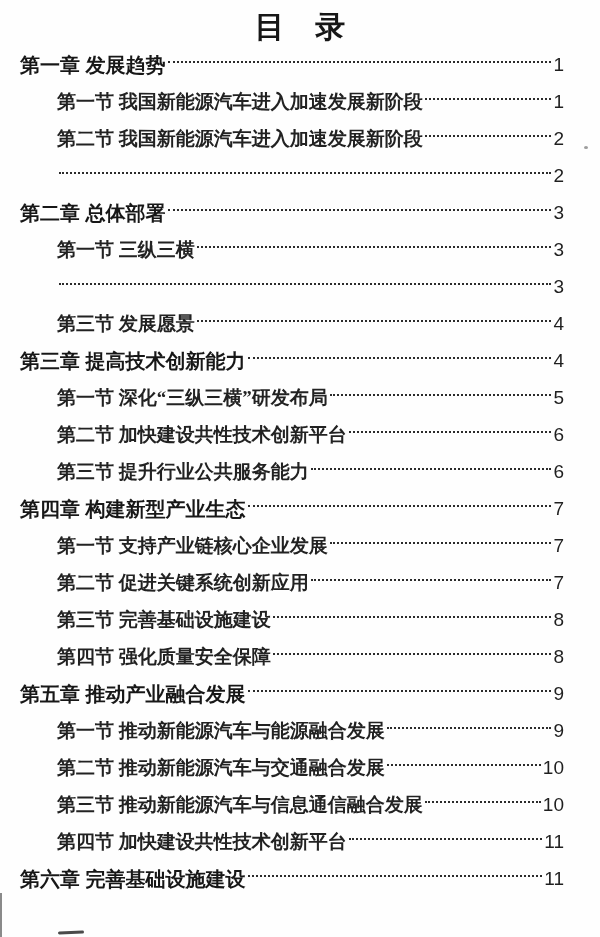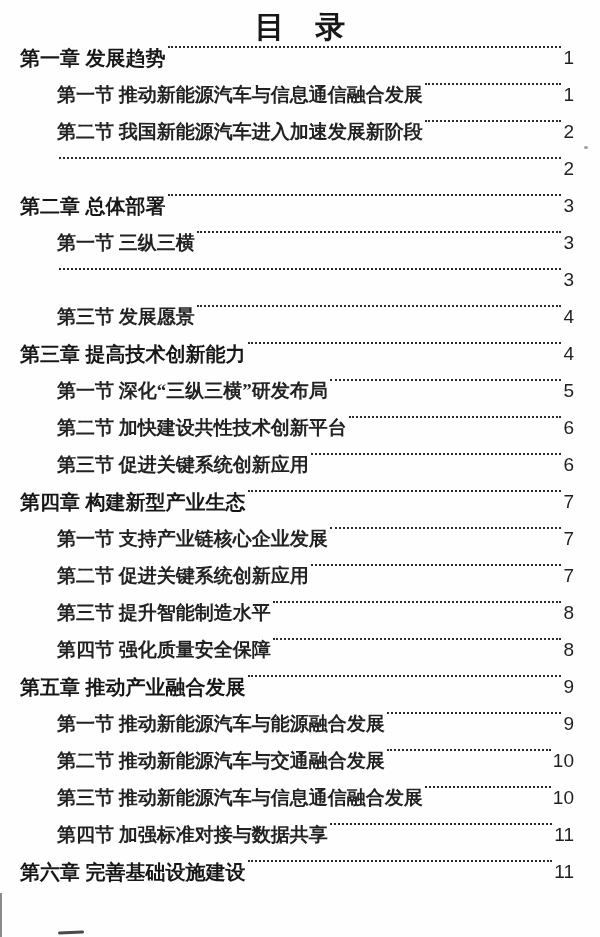--- a/index.html
+++ b/index.html
@@ -21,23 +21,23 @@
     font-size: 30px;
     line-height: 36px;
     font-weight: 700;
     word-spacing: 22px;
     color: #171717;
     font-family: "Liberation Sans", sans-serif;
   }
   .toc { padding-top: 1px; }
   .toc-row {
     display: flex;
-    align-items: flex-start;
+    align-items: center;
     height: 37px;
-    padding-right: 26px;
+    padding-right: 36px;
     box-sizing: border-box;
   }
   .toc-row.chapter {
     padding-left: 20px;
     font-family: "Liberation Sans", sans-serif;
     font-weight: 700;
     font-size: 20px;
     color: #171717;
   }
   .toc-row.section {
@@ -90,21 +90,21 @@
 <div class="page">
   <h1 class="doc-title">目 录</h1>
 
   <div id="toc" class="toc">
       <div class="toc-row chapter">
     <span class="toc-label">第一章 发展趋势</span>
     <span class="dot-leader"></span>
     <span class="toc-page-num">1</span>
   </div>
       <div class="toc-row section">
-    <span class="toc-label">第一节 推动新能源汽车与信息通信融合发展</span>
+    <span class="toc-label">第一节 我国新能源汽车进入加速发展新阶段</span>
     <span class="dot-leader"></span>
     <span class="toc-page-num">1</span>
   </div>
       <div class="toc-row section">
     <span class="toc-label">第二节 我国新能源汽车进入加速发展新阶段</span>
     <span class="dot-leader"></span>
     <span class="toc-page-num">2</span>
   </div>
       <div class="toc-row section">
     <span class="dot-leader"></span>
@@ -138,41 +138,41 @@
     <span class="toc-label">第一节 深化“三纵三横”研发布局</span>
     <span class="dot-leader"></span>
     <span class="toc-page-num">5</span>
   </div>
       <div class="toc-row section">
     <span class="toc-label">第二节 加快建设共性技术创新平台</span>
     <span class="dot-leader"></span>
     <span class="toc-page-num">6</span>
   </div>
       <div class="toc-row section">
-    <span class="toc-label">第三节 促进关键系统创新应用</span>
+    <span class="toc-label">第三节 提升行业公共服务能力</span>
     <span class="dot-leader"></span>
     <span class="toc-page-num">6</span>
   </div>
       <div class="toc-row chapter">
     <span class="toc-label">第四章 构建新型产业生态</span>
     <span class="dot-leader"></span>
     <span class="toc-page-num">7</span>
   </div>
       <div class="toc-row section">
     <span class="toc-label">第一节 支持产业链核心企业发展</span>
     <span class="dot-leader"></span>
     <span class="toc-page-num">7</span>
   </div>
       <div class="toc-row section">
     <span class="toc-label">第二节 促进关键系统创新应用</span>
     <span class="dot-leader"></span>
     <span class="toc-page-num">7</span>
   </div>
       <div class="toc-row section">
-    <span class="toc-label">第三节 提升智能制造水平</span>
+    <span class="toc-label">第三节 完善基础设施建设</span>
     <span class="dot-leader"></span>
     <span class="toc-page-num">8</span>
   </div>
       <div class="toc-row section">
     <span class="toc-label">第四节 强化质量安全保障</span>
     <span class="dot-leader"></span>
     <span class="toc-page-num">8</span>
   </div>
       <div class="toc-row chapter">
     <span class="toc-label">第五章 推动产业融合发展</span>
@@ -188,21 +188,21 @@
     <span class="toc-label">第二节 推动新能源汽车与交通融合发展</span>
     <span class="dot-leader"></span>
     <span class="toc-page-num">10</span>
   </div>
       <div class="toc-row section">
     <span class="toc-label">第三节 推动新能源汽车与信息通信融合发展</span>
     <span class="dot-leader"></span>
     <span class="toc-page-num">10</span>
   </div>
       <div class="toc-row section">
-    <span class="toc-label">第四节 加强标准对接与数据共享</span>
+    <span class="toc-label">第四节 加快建设共性技术创新平台</span>
     <span class="dot-leader"></span>
     <span class="toc-page-num">11</span>
   </div>
       <div class="toc-row chapter">
     <span class="toc-label">第六章 完善基础设施建设</span>
     <span class="dot-leader"></span>
     <span class="toc-page-num">11</span>
   </div>
     </div>
 

